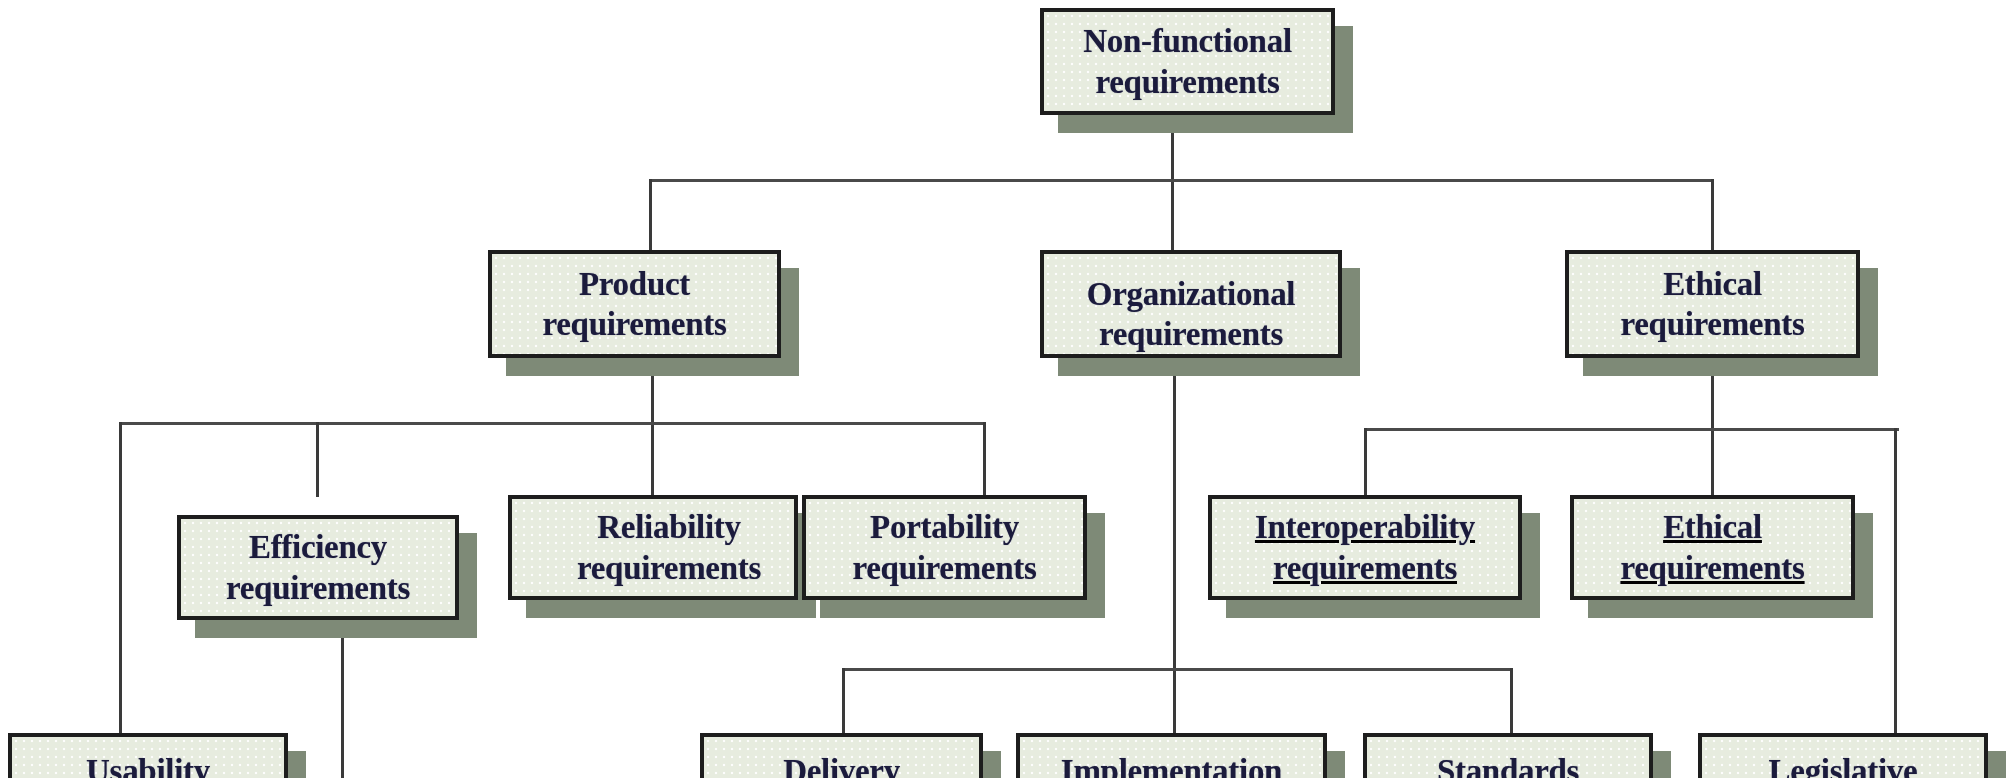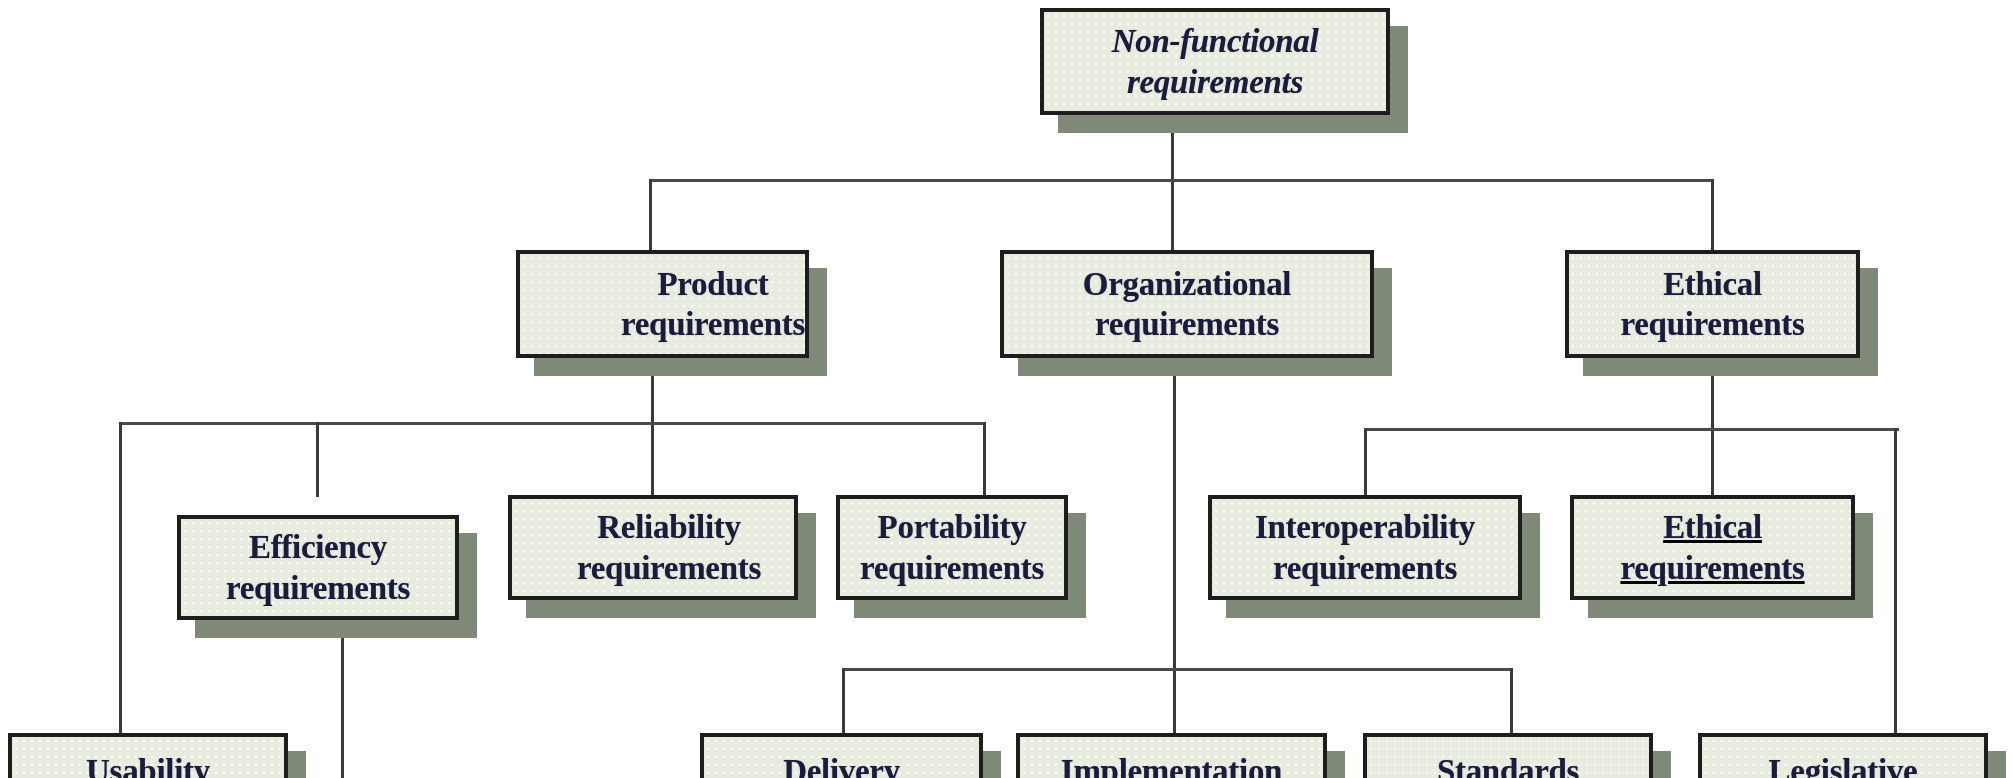--- a/index.html
+++ b/index.html
@@ -71,51 +71,51 @@
   <div class="line" style="left:1173px; top:356px;  width:3px;    height:379px;"></div>
   <div class="line h" style="left:843px;  top:668px;  width:670px;  height:3px;"></div>
   <div class="line" style="left:842px;  top:668px;  width:3px;    height:67px;"></div>
   <div class="line" style="left:1510px; top:668px;  width:3px;    height:67px;"></div>
 
   <div class="line" style="left:1711px; top:356px;  width:3px;    height:141px;"></div>
   <div class="line h" style="left:1364px; top:428px;  width:535px;  height:3px;"></div>
   <div class="line" style="left:1364px; top:428px;  width:3px;    height:69px;"></div>
   <div class="line" style="left:1894px; top:428px;  width:3px;    height:307px;"></div>
 
-  <div class="node" style="left:1040px; top:8px; width:350px; height:107px;font-style:italic;">
+  <div class="node" style="left:1040px; top:8px; width:295px; height:107px;">
     <span class="node-label">Non-functional
 requirements</span>
   </div>
 
-  <div class="node" style="left:516px; top:250px; width:293px; height:108px;justify-content:flex-end;">
+  <div class="node" style="left:488px; top:250px; width:293px; height:108px;">
     <span class="node-label">Product
 requirements</span>
   </div>
-  <div class="node" style="left:1000px; top:250px; width:374px; height:108px;">
+  <div class="node" style="left:1040px; top:250px; width:302px; height:108px;align-items:flex-end;">
     <span class="node-label">Organizational
 requirements</span>
   </div>
   <div class="node" style="left:1565px; top:250px; width:295px; height:108px;">
     <span class="node-label">Ethical
 requirements</span>
   </div>
 
   <div class="node" style="left:177px; top:495px; width:282px; height:105px;margin-top:20px;">
     <span class="node-label">Efficiency
 requirements</span>
   </div>
   <div class="node" style="left:508px; top:495px; width:290px; height:105px;padding-left:32px;">
     <span class="node-label">Reliability
 requirements</span>
   </div>
-  <div class="node" style="left:836px; top:495px; width:232px; height:105px;justify-content:center;">
+  <div class="node" style="left:802px; top:495px; width:285px; height:105px;justify-content:center;">
     <span class="node-label">Portability
 requirements</span>
   </div>
-  <div class="node" style="left:1208px; top:495px; width:314px; height:105px;">
+  <div class="node" style="left:1208px; top:495px; width:314px; height:105px;text-decoration:underline;">
     <span class="node-label">Interoperability
 requirements</span>
   </div>
   <div class="node" style="left:1570px; top:495px; width:285px; height:105px;text-decoration:underline;">
     <span class="node-label">Ethical
 requirements</span>
   </div>
 
   <div class="node cut" style="left:8px; top:733px; width:280px; height:100px;">
     <span class="node-label">Usability</span>

